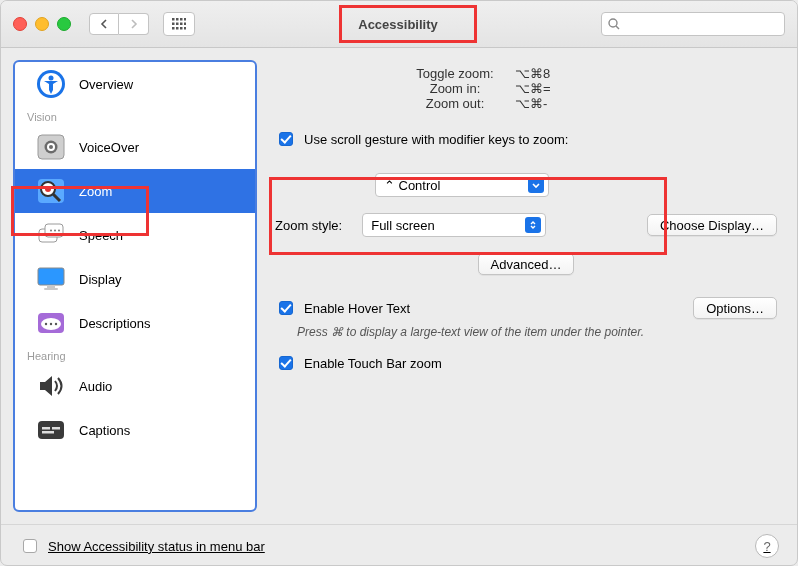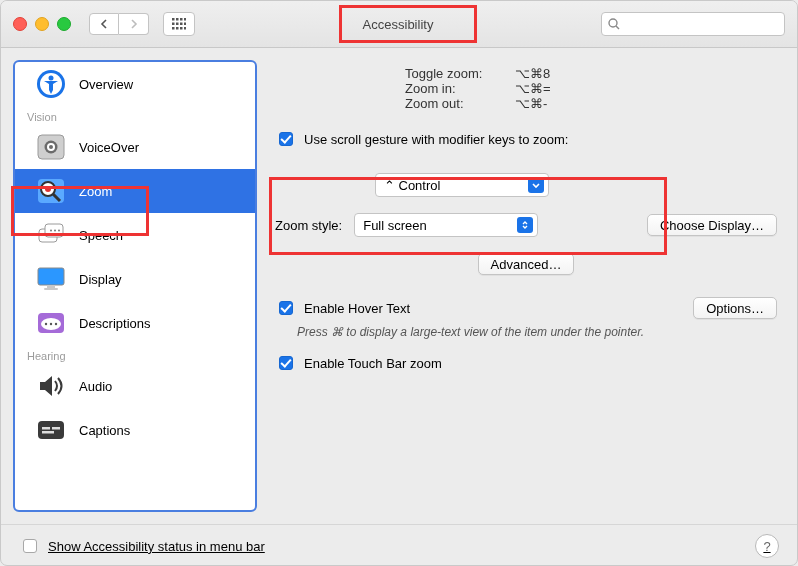--- a/index.html
+++ b/index.html
@@ -9,38 +9,38 @@
   .traffic{display:flex;gap:8px;}
   .dot{width:12px;height:12px;border-radius:50%;}
   .dot.red{background:#ff5f57;border:1px solid #e24238;}
   .dot.yellow{background:#ffbd2e;border:1px solid #e1a321;}
   .dot.green{background:#28c940;border:1px solid #1daa2e;}
   .seg{display:flex;margin-left:10px;}
   .seg button{width:30px;height:22px;background:#fff;border:1px solid #c4c4c4;display:flex;align-items:center;justify-content:center;padding:0;}
   .seg button:first-child{border-radius:4px 0 0 4px;}
   .seg button:last-child{border-radius:0 4px 4px 0;border-left:none;}
   .grid-btn{width:30px;height:22px;margin-left:6px;background:#fff;border:1px solid #c4c4c4;border-radius:4px;display:flex;align-items:center;justify-content:center;}
-  .title{flex:1;text-align:center;font-weight:400;color:#444;}
+  .title{flex:1;text-align:center;font-weight:700;color:#444;}
   .search{width:170px;height:22px;border:1px solid #c4c4c4;border-radius:4px;background:#fff;display:flex;align-items:center;padding:0 6px;gap:4px;color:#8a8a8a;}
   .search input{border:none;outline:none;font-size:13px;color:#444;width:120px;background:transparent;}
   
   .body{display:flex;height:calc(100% - 46px - 42px);}
   .sidebar{width:240px;margin:12px 0 12px 12px;border:2.5px solid #4a7ee0;border-radius:6px;background:#fff;overflow:hidden;}
   .side-hdr{padding:5px 12px 2px;font-size:11px;color:#9c9c9c;}
   .side-item{height:44px;display:flex;align-items:center;gap:12px;padding:0 20px;cursor:default;}
   .side-item .icon{width:32px;height:30px;display:flex;align-items:center;justify-content:center;}
   .side-item.sel{background:#2f72e4;color:#fff;}
   .pane{flex:1;padding:16px 20px 12px 18px;display:flex;flex-direction:column;gap:4px;}
   .row{display:flex;align-items:center;gap:8px;}
   .chk{appearance:none;width:14px;height:14px;border:1px solid #a8a8a8;border-radius:3px;background:#fff;position:relative;flex:none;}
   .chk:checked{background:#1a73e8;border-color:#1667d1;}
   .chk:checked::after{content:"";position:absolute;left:3px;top:0px;width:4px;height:8px;border:solid #fff;border-width:0 2px 2px 0;transform:rotate(42deg);}
   .kvtable{margin:2px 0 8px 130px;font-size:13px;color:#333;}
   .kvtable .kv{display:flex;gap:10px;justify-content:flex-start;}
-  .kvtable .k{width:100px;text-align:left;}
+  .kvtable .k{width:100px;text-align:center;}
   .select{height:22px;border:1px solid #c4c4c4;border-radius:4px;background:#fff;display:flex;align-items:center;padding:0 4px 0 8px;gap:8px;}
   .select .arrow{width:16px;height:16px;background:#1a73e8;border-radius:3px;display:flex;align-items:center;justify-content:center;}
   .select .arrow svg{width:10px;height:10px;}
   .btn{height:22px;padding:0 12px;border:1px solid #c4c4c4;border-radius:5px;background:linear-gradient(#ffffff,#f3f3f3);box-shadow:0 1px 0 rgba(0,0,0,0.05);font-size:13px;}
   .hint{font-size:12px;color:#555;margin:2px 0 10px 22px;font-style:italic;}
   .footer{height:42px;border-top:1px solid #d6d6d6;display:flex;align-items:center;padding:0 18px;justify-content:space-between;text-decoration:underline;}
   .help{width:22px;height:22px;border:1px solid #b8b8b8;border-radius:50%;background:#fff;display:flex;align-items:center;justify-content:center;color:#666;font-size:13px;}
   
   .hl{border:3px solid #e33;pointer-events:none;position:absolute;}
   
@@ -230,21 +230,21 @@
         <div class="select" style="width:160px">
           <span style="flex:1">⌃ Control</span>
           <span class="arrow">
               <svg viewBox="0 0 10 10">
                 <path d="M2 4 L5 7 L8 4" stroke="#fff" stroke-width="1.6" fill="none"></path>
               </svg>
             </span>
         </div>
       </div>
 
-      <div class="row" style="gap:12px;margin-bottom:12px">
+      <div class="row" style="gap:20px;margin-bottom:12px">
         <span>Zoom style:</span>
         <div class="select" style="width:170px">
           <span style="flex:1">Full screen</span>
           <span class="arrow">
               <svg viewBox="0 0 10 10">
                 <path d="M3 4 L5 2 L7 4 M3 6 L5 8 L7 6" stroke="#fff" stroke-width="1.4" fill="none"></path>
               </svg>
             </span>
         </div>
         <span style="flex:1"></span>

